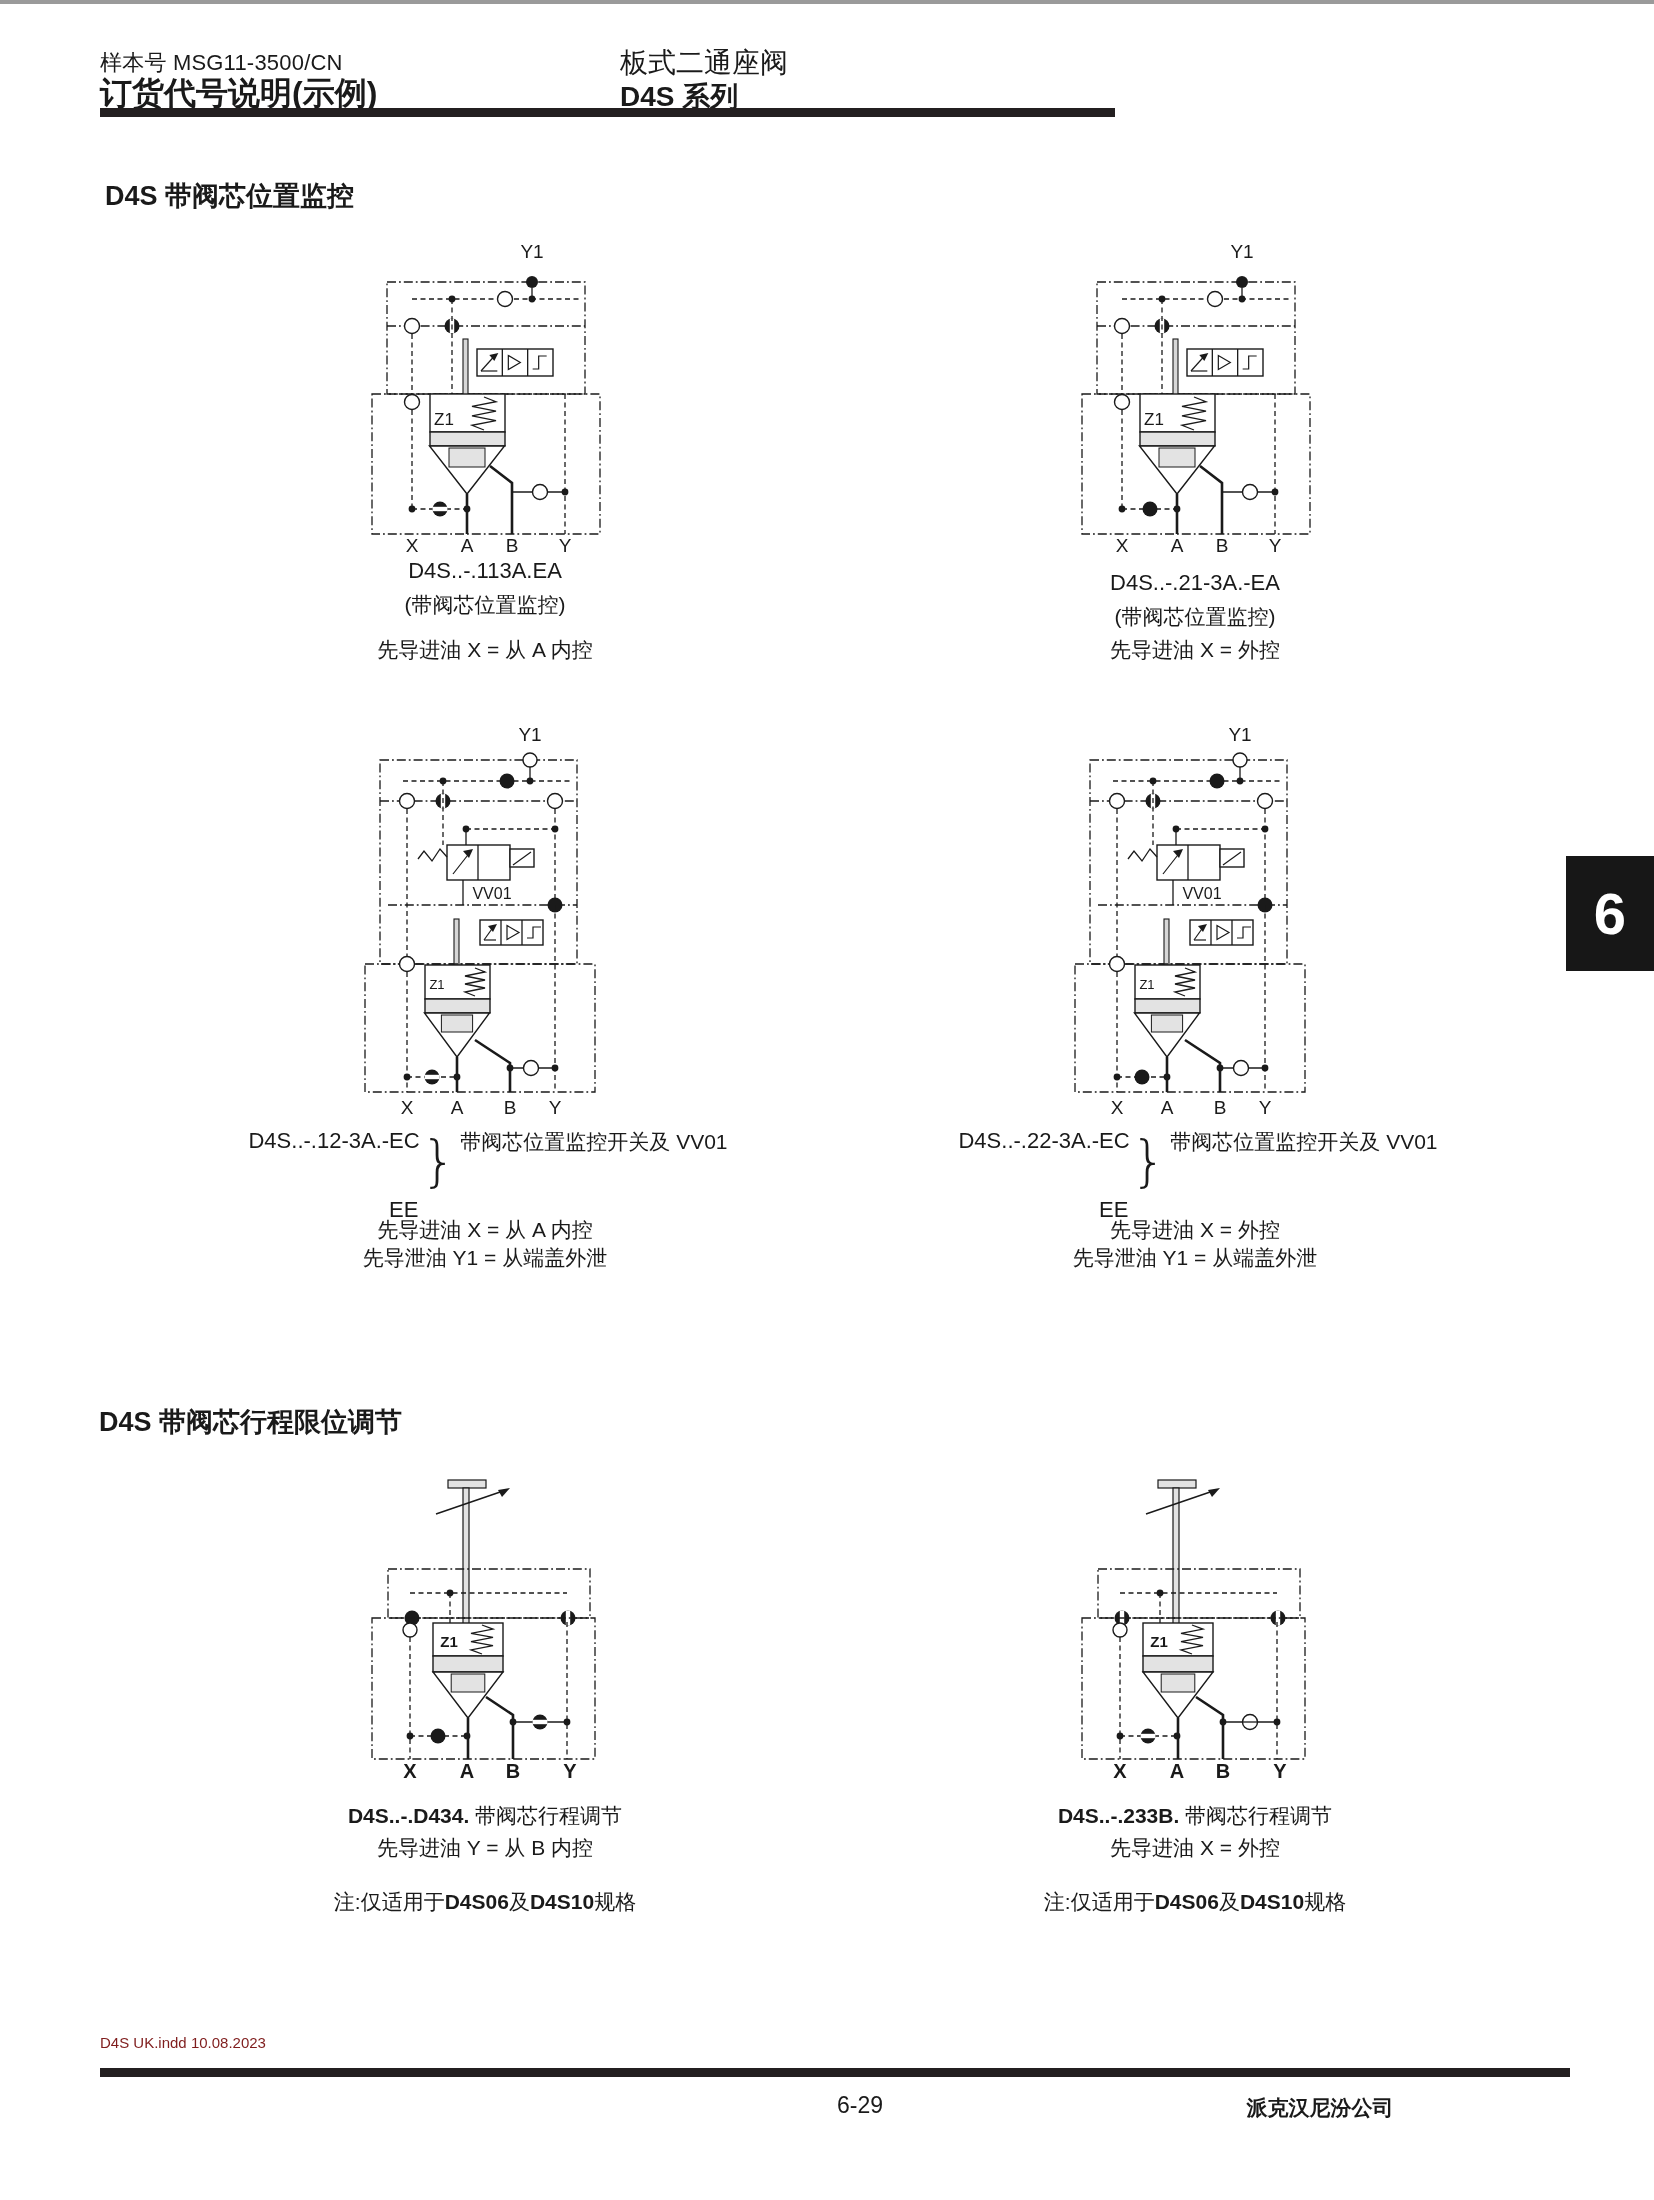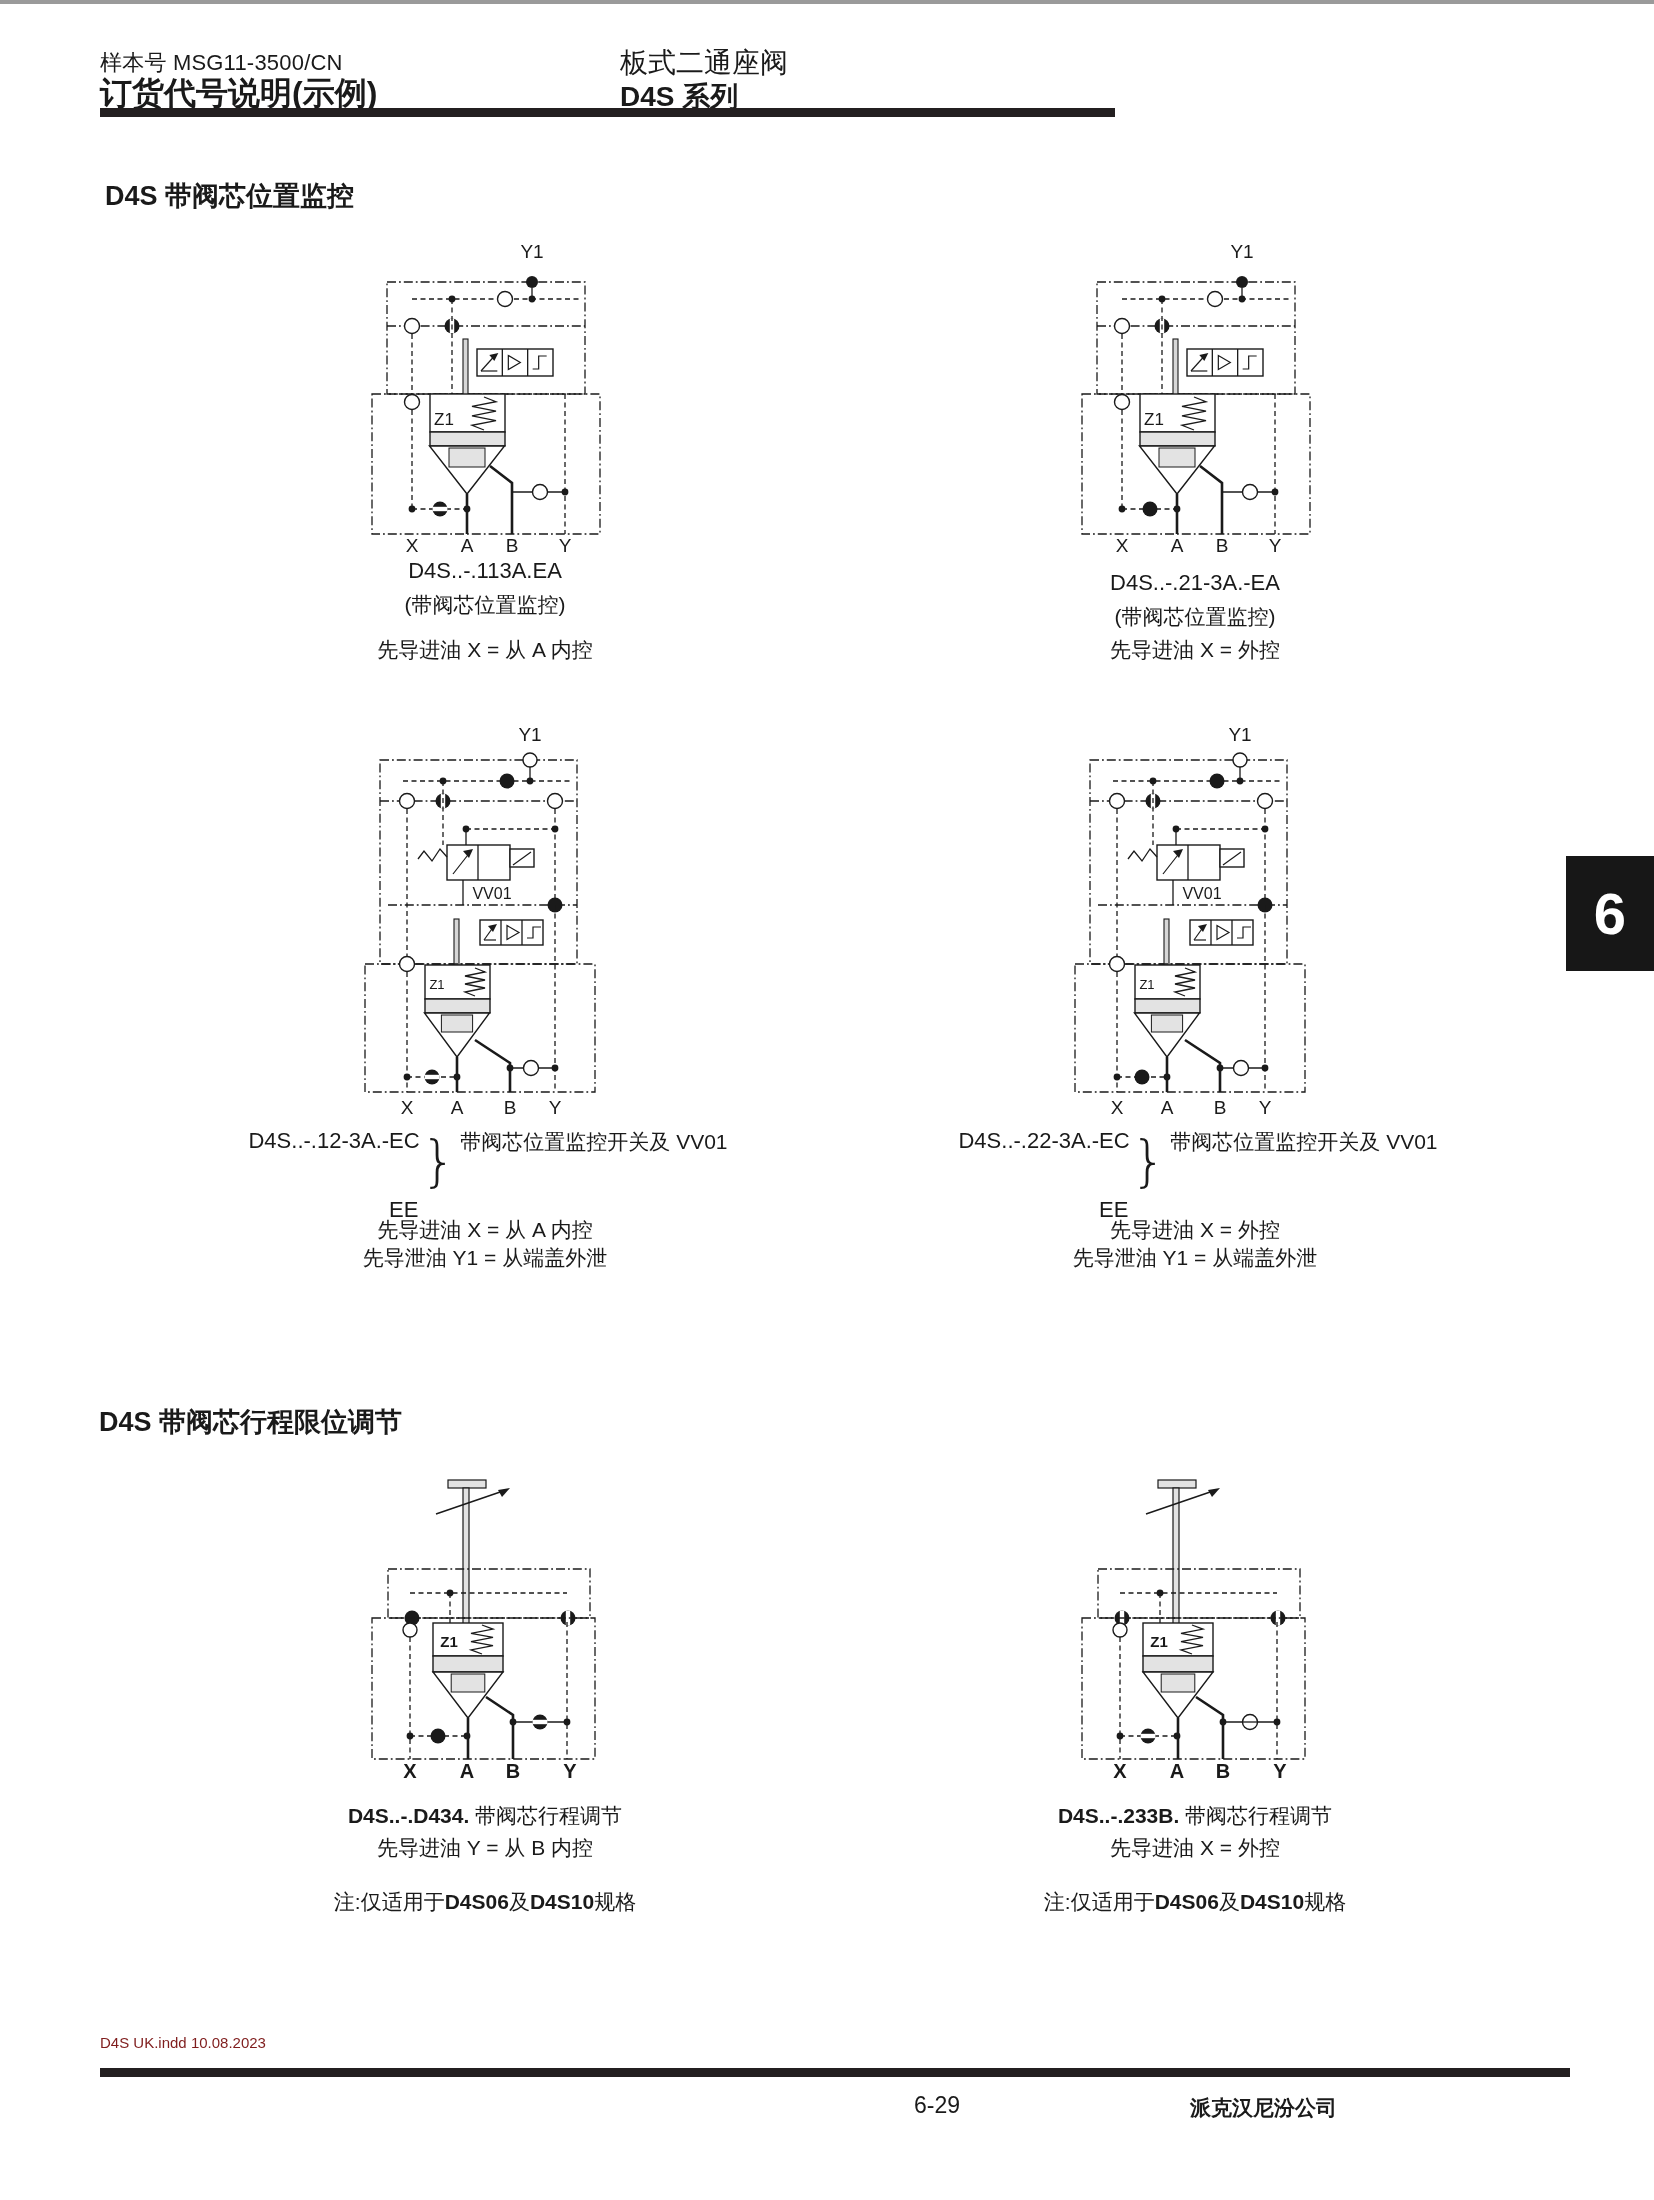--- a/index.html
+++ b/index.html
@@ -21,22 +21,22 @@
   .codeline .code{font-size:22px;}
   .opts{display:flex;flex-direction:column;font-size:22px;line-height:25px;text-align:left;gap:44px;}
   .brace{font-size:56px;font-weight:300;margin:0 4px 0 1px;font-family:"DejaVu Sans",sans-serif;}
   .desccol{display:flex;flex-direction:row;text-align:left;font-size:21px;line-height:28px;}
   .notes{position:absolute;text-align:center;font-size:21px;line-height:28px;width:460px;}
   .capline{position:absolute;text-align:center;font-size:21px;width:460px;white-space:nowrap;}
   .chap-tab{left:1566px;top:852px;width:88px;height:115px;background:#171717;color:#fff;
             display:flex;align-items:center;justify-content:center;font-size:58px;font-weight:700;}
   .imprint{left:100px;top:2030px;font-size:15px;color:#7f1d1d;}
   .frule{left:100px;top:2064px;width:1470px;height:9px;background:#231f20;}
-  .pageno{left:760px;top:2088px;width:200px;text-align:right;font-size:23px;}
-  .company{left:1190px;top:2090px;width:260px;text-align:left;font-size:21px;font-weight:700;}
+  .pageno{left:760px;top:2088px;width:200px;text-align:center;font-size:23px;}
+  .company{left:1190px;top:2090px;width:260px;text-align:center;font-size:21px;font-weight:700;}
   .logo{left:145px;top:2088px;}
   b{font-weight:700;}
 </style>
 </head>
 <body>
 
 <div class="page">
 
   <div class="abs hdr-cat">样本号 MSG11-3500/CN</div>
   <div class="abs hdr-title">订货代号说明(示例)</div>

